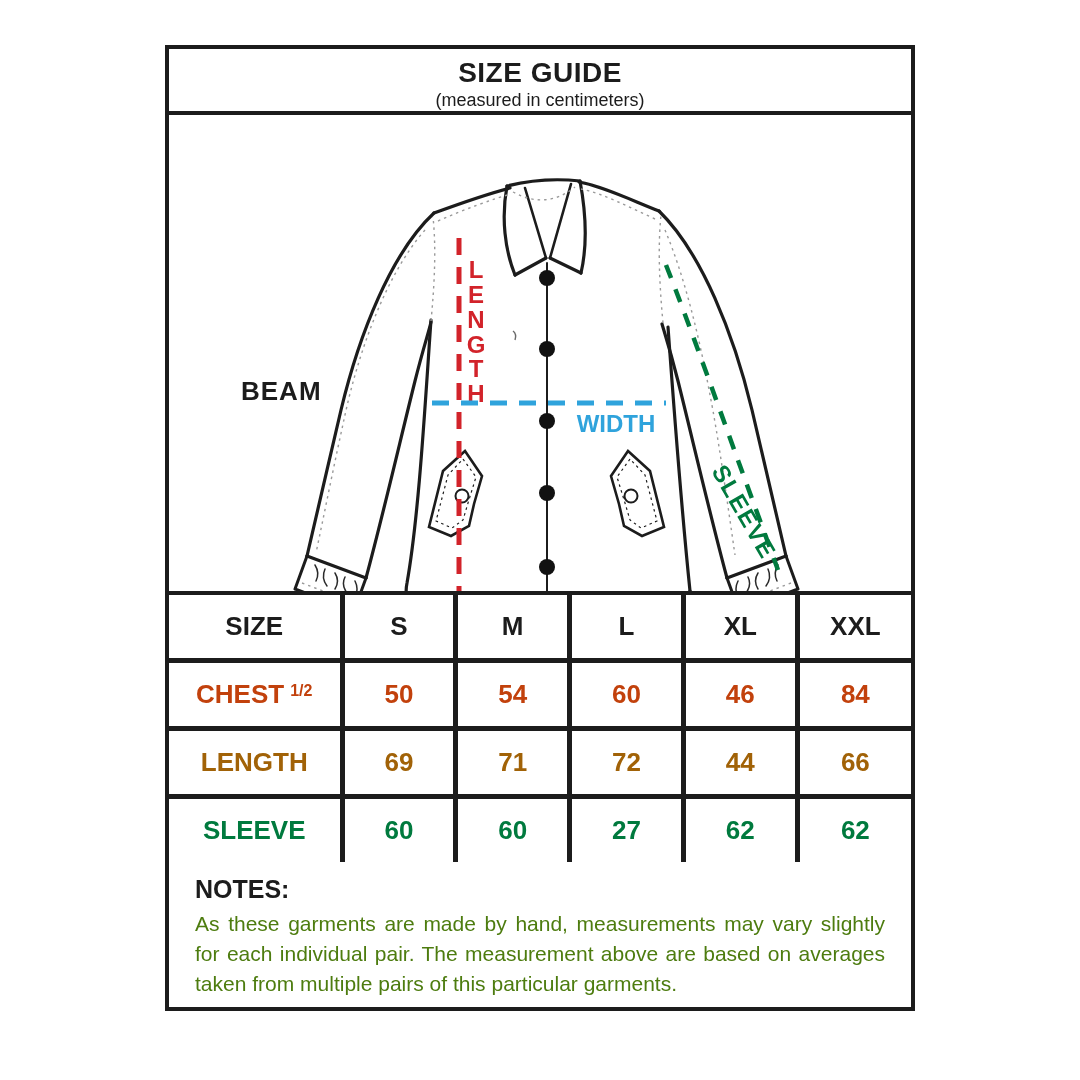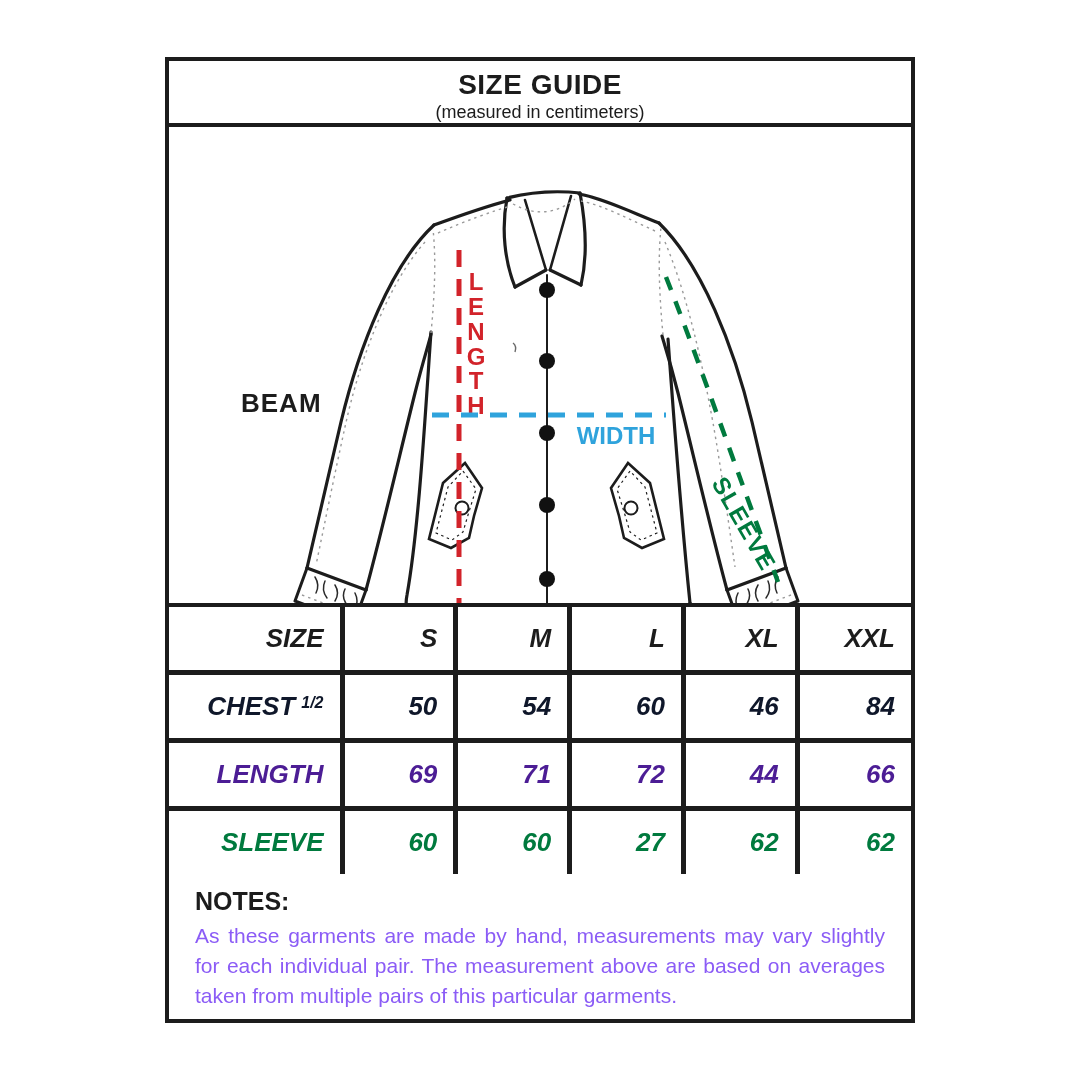--- a/index.html
+++ b/index.html
@@ -1,50 +1,50 @@
 <!DOCTYPE html>
 <html><head>
 <meta charset="utf-8">
 <style>
   html,body{margin:0;padding:0;}
   body{
     width:1080px;height:1080px;background:#ffffff;
     font-family:"Liberation Sans", sans-serif;color:#1c1c1c;position:relative;
   }
   .sheet{
-    position:absolute;left:165px;top:57px;width:750px;height:966px;
+    position:absolute;left:165px;top:45px;width:750px;height:966px;
     border:4px solid #1c1c1c;box-sizing:border-box;
     display:flex;flex-direction:column;background:#fff;
   }
   .header{
     height:66px;box-sizing:border-box;border-bottom:4px solid #1c1c1c;
     text-align:center;padding-top:8px;
   }
   .title{font-size:28px;font-weight:bold;margin:0;letter-spacing:.5px;}
   .subtitle{font-size:18px;margin-top:1px;text-align:center;}
   .drawing{
     height:566px;box-sizing:border-box;border-bottom:4px solid #1c1c1c;
     position:relative;overflow:hidden;
   }
   .drawing svg{display:block;}
   table.sizes{
     width:100%;border-collapse:collapse;table-layout:fixed;
   }
   table.sizes th, table.sizes td{
-    text-align:right;vertical-align:middle;padding:16px;
-    font-weight:bold;font-size:26px;font-style:italic;
+    text-align:center;vertical-align:middle;padding:16px;
+    font-weight:bold;font-size:26px;
   }
   table.sizes thead tr{height:46px;}
   table.sizes tbody tr{height:45px;border-top:5px solid #1c1c1c;}
   table.sizes th + th, table.sizes td + td{border-left:5px solid #1c1c1c;}
   col.size-col{width:173px;}
   .sup{font-size:16px;vertical-align:7px;margin-left:6px;font-weight:bold;}
   .notes{flex:1;padding:13px 26px 8px 26px;box-sizing:border-box;}
   .notes-title{font-size:25px;font-weight:bold;margin:0 0 5px 0;}
-  .notes-body{font-size:21px;line-height:1.43;margin:0;text-align:justify;color:#8b5cf6;}
+  .notes-body{font-size:21px;line-height:1.43;margin:0;text-align:justify;color:#4d7c0f;}
   
   text{font-family:"Liberation Sans", sans-serif;}
 </style>
 </head>
 <body>
 
 <div class="page">
   <div class="sheet">
 
     <div class="header">
@@ -168,31 +168,31 @@
         <tr>
           <th>SIZE</th>
           <th>S</th>
           <th>M</th>
           <th>L</th>
           <th>XL</th>
           <th>XXL</th>
         </tr>
       </thead>
       <tbody>
-        <tr style="color: #0f172a;">
+        <tr style="color: #c2410c;">
           <td>
             <span>CHEST</span><span class="sup">1/2</span>
           </td>
           <td>50</td>
           <td>54</td>
           <td>60</td>
           <td>46</td>
           <td>84</td>
         </tr>
-        <tr style="color: #4c1d95;">
+        <tr style="color: #a16207;">
           <td>LENGTH</td>
           <td>69</td>
           <td>71</td>
           <td>72</td>
           <td>44</td>
           <td>66</td>
         </tr>
         <tr style="color: rgb(0, 122, 62);">
           <td>SLEEVE</td>
           <td>60</td>

